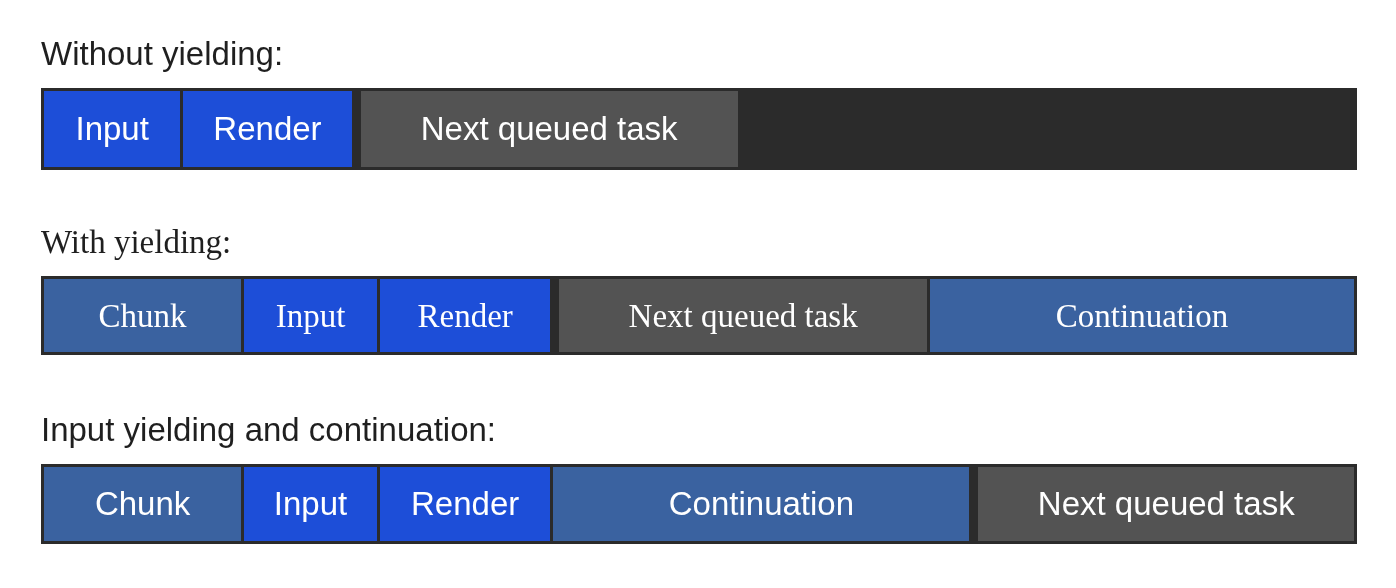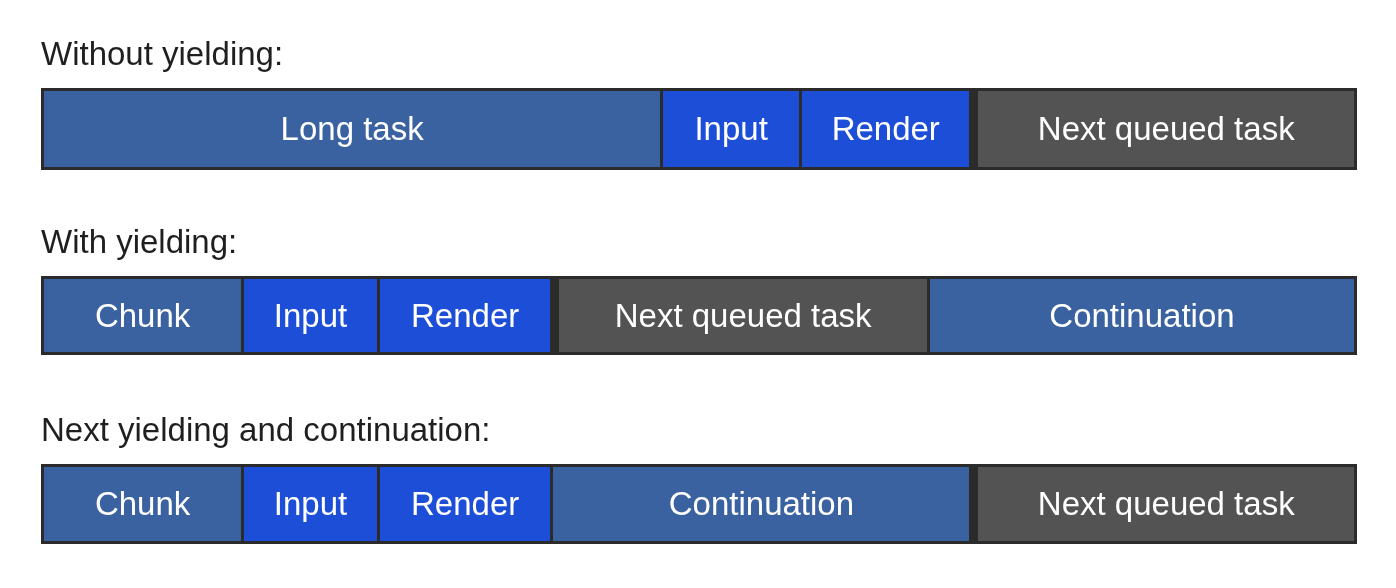--- a/index.html
+++ b/index.html
@@ -25,21 +25,21 @@
   }
 
   .scenario {
     position: absolute;
     left: 41px;
     width: 1316px;
   }
 
   
   .scenario.s0 { top: 34px; }
-  .scenario.s1 { top: 222px; }
+  .scenario.s1 { top: 222px; font-family: Liberation Serif, serif; }
   .scenario.s2 { top: 410px; }
 
   .scenario-label {
     font-size: 33px;
     line-height: 40px;
     color: #1f1f1f;
     letter-spacing: 0px;
     white-space: nowrap;
     font-weight: 400;
   }
@@ -86,23 +86,20 @@
   .seg-gray   { background: #535353; margin-left: 6px; }
 </style>
 </head>
 <body>
 
 <div class="diagram">
 
   <div class="scenario s0">
     <div class="scenario-label">Without yielding:</div>
     <div class="timeline">
-      <div class="segment seg-blue" style="width:47.49%">
-        <span class="segment-label">Long task</span>
-      </div>
       <div class="segment seg-red" style="width:10.64%">
         <span class="segment-label">Input</span>
       </div>
       <div class="segment seg-green" style="width:13.07%">
         <span class="segment-label">Render</span>
       </div>
       <div class="segment seg-gray" style="width:28.80%">
         <span class="segment-label">Next queued task</span>
       </div>
     </div>
@@ -123,21 +120,21 @@
       <div class="segment seg-gray" style="width:28.42%">
         <span class="segment-label">Next queued task</span>
       </div>
       <div class="segment seg-blue" style="width:32.52%">
         <span class="segment-label">Continuation</span>
       </div>
     </div>
   </div>
 
   <div class="scenario s2">
-    <div class="scenario-label">Next yielding and continuation:</div>
+    <div class="scenario-label">Input yielding and continuation:</div>
     <div class="timeline">
       <div class="segment seg-blue" style="width:15.35%">
         <span class="segment-label">Chunk</span>
       </div>
       <div class="segment seg-red" style="width:10.41%">
         <span class="segment-label">Input</span>
       </div>
       <div class="segment seg-green" style="width:13.30%">
         <span class="segment-label">Render</span>
       </div>

